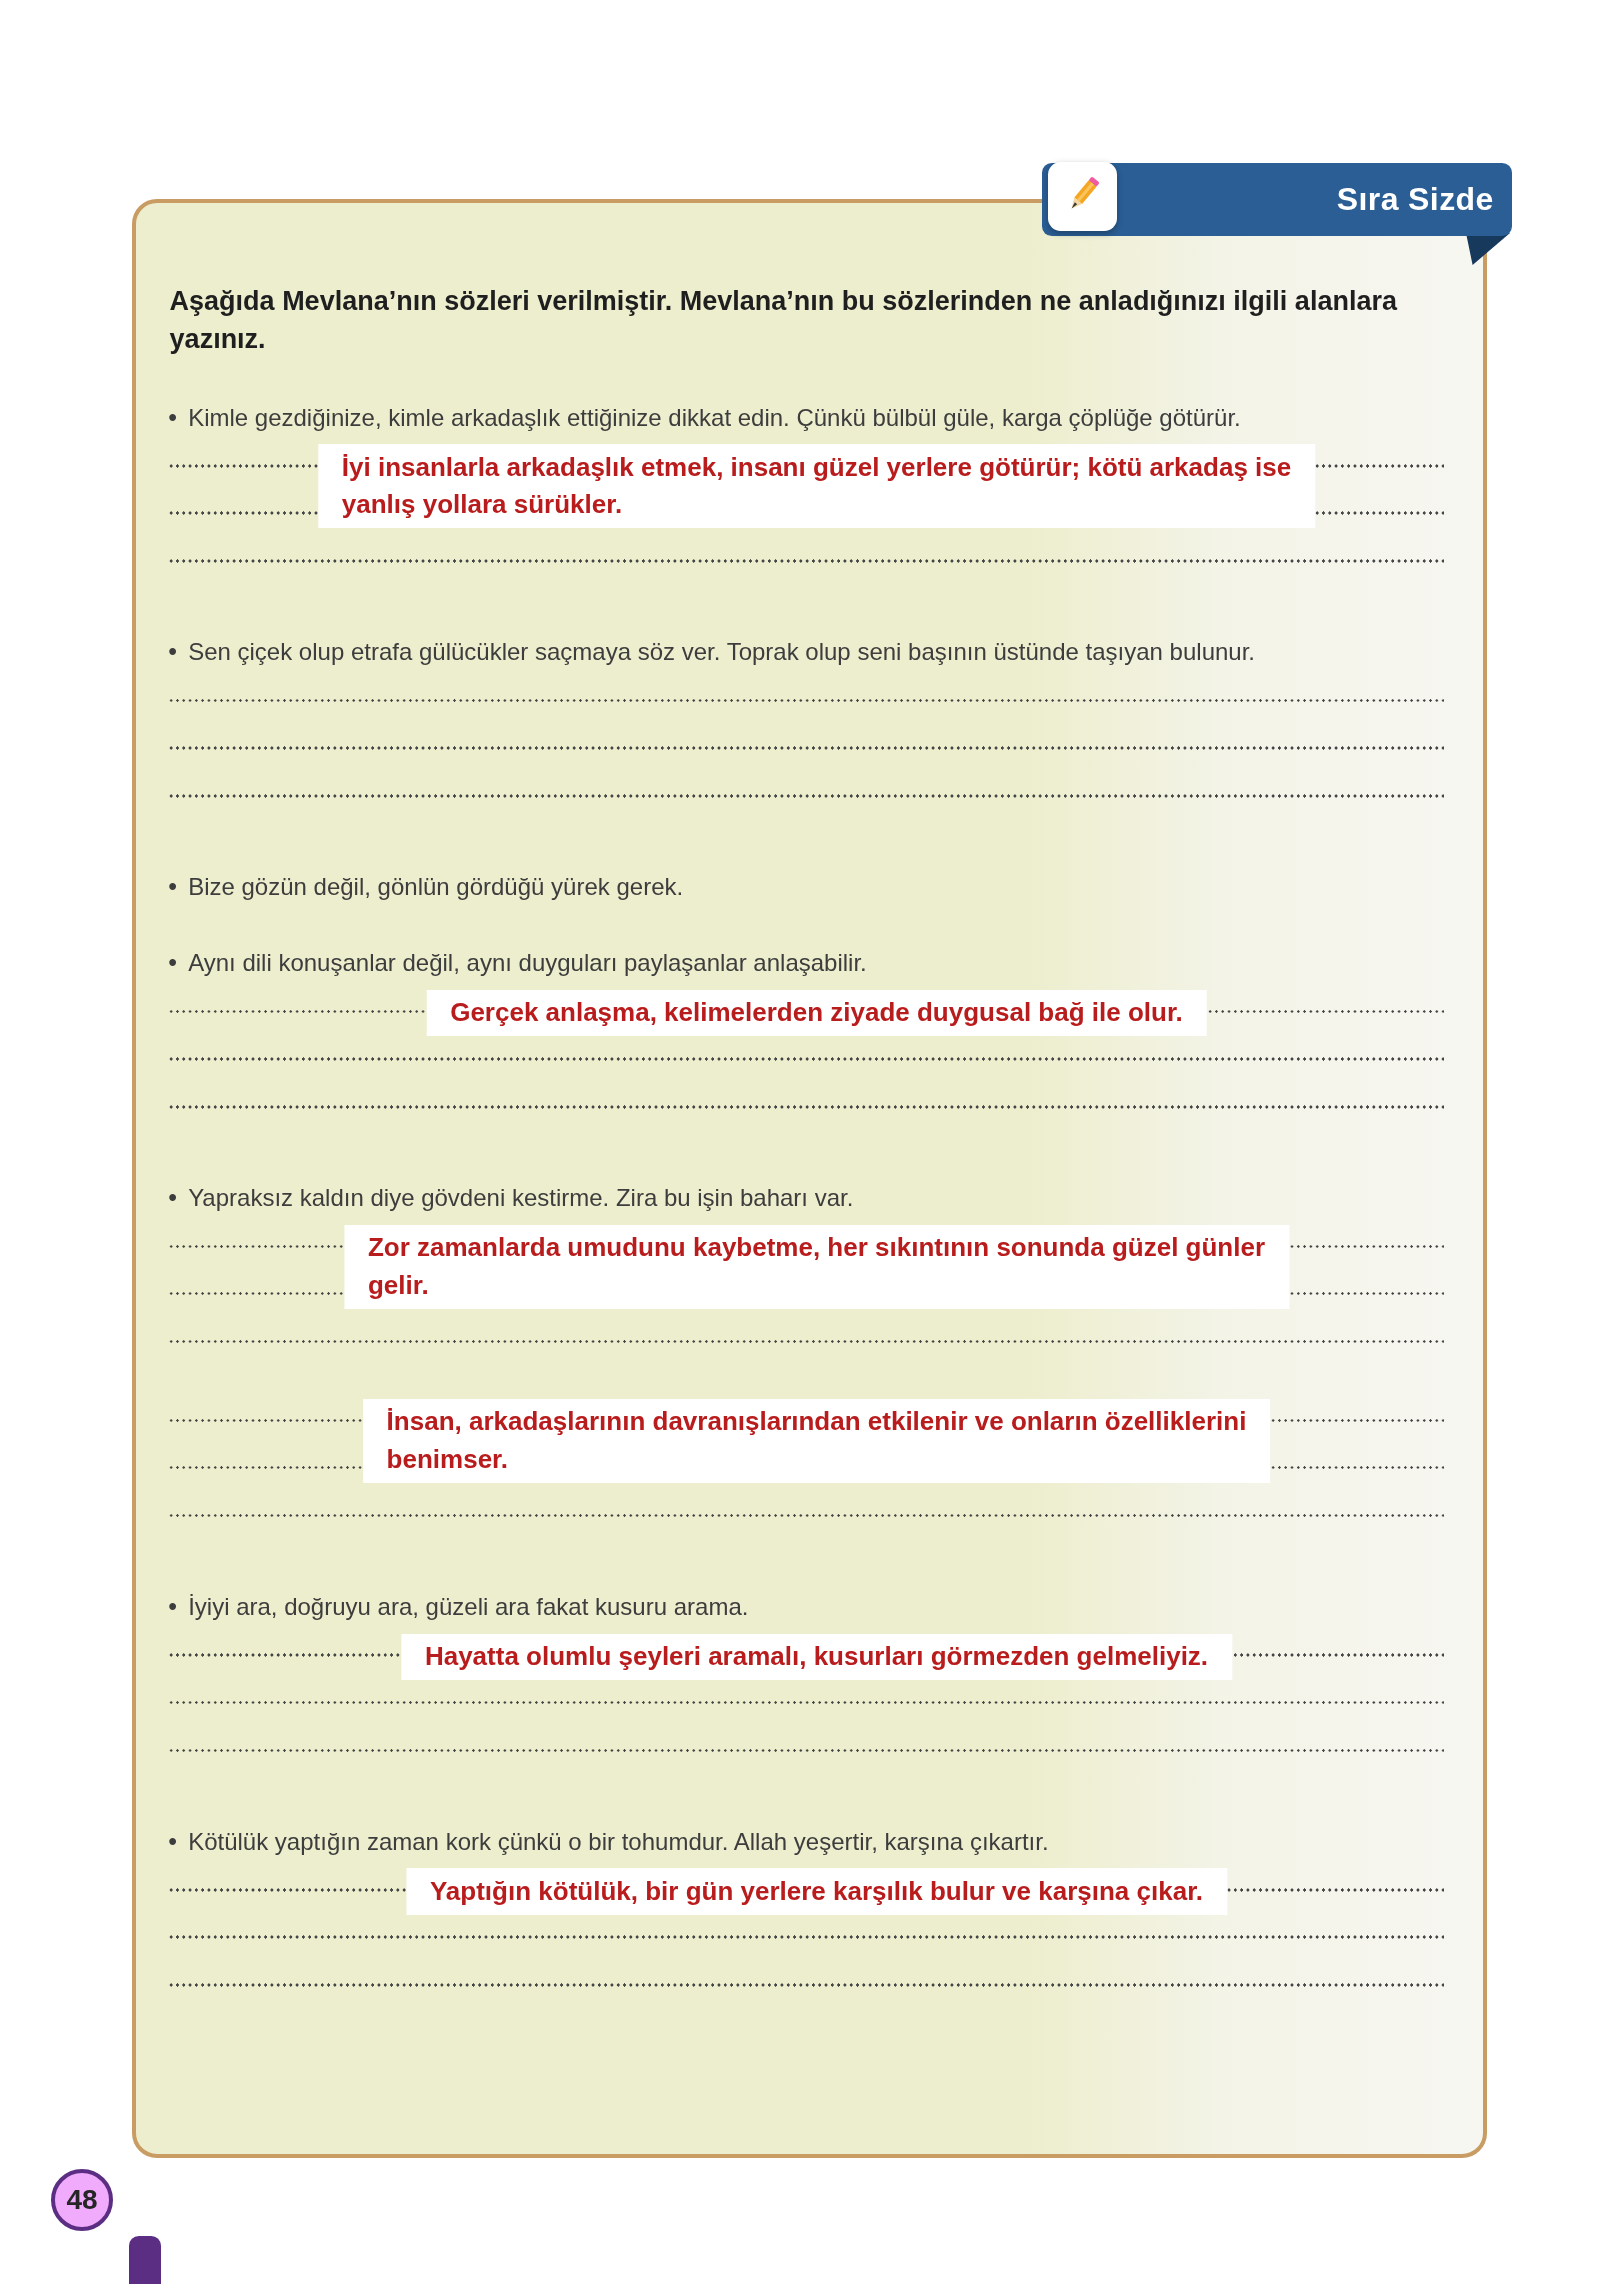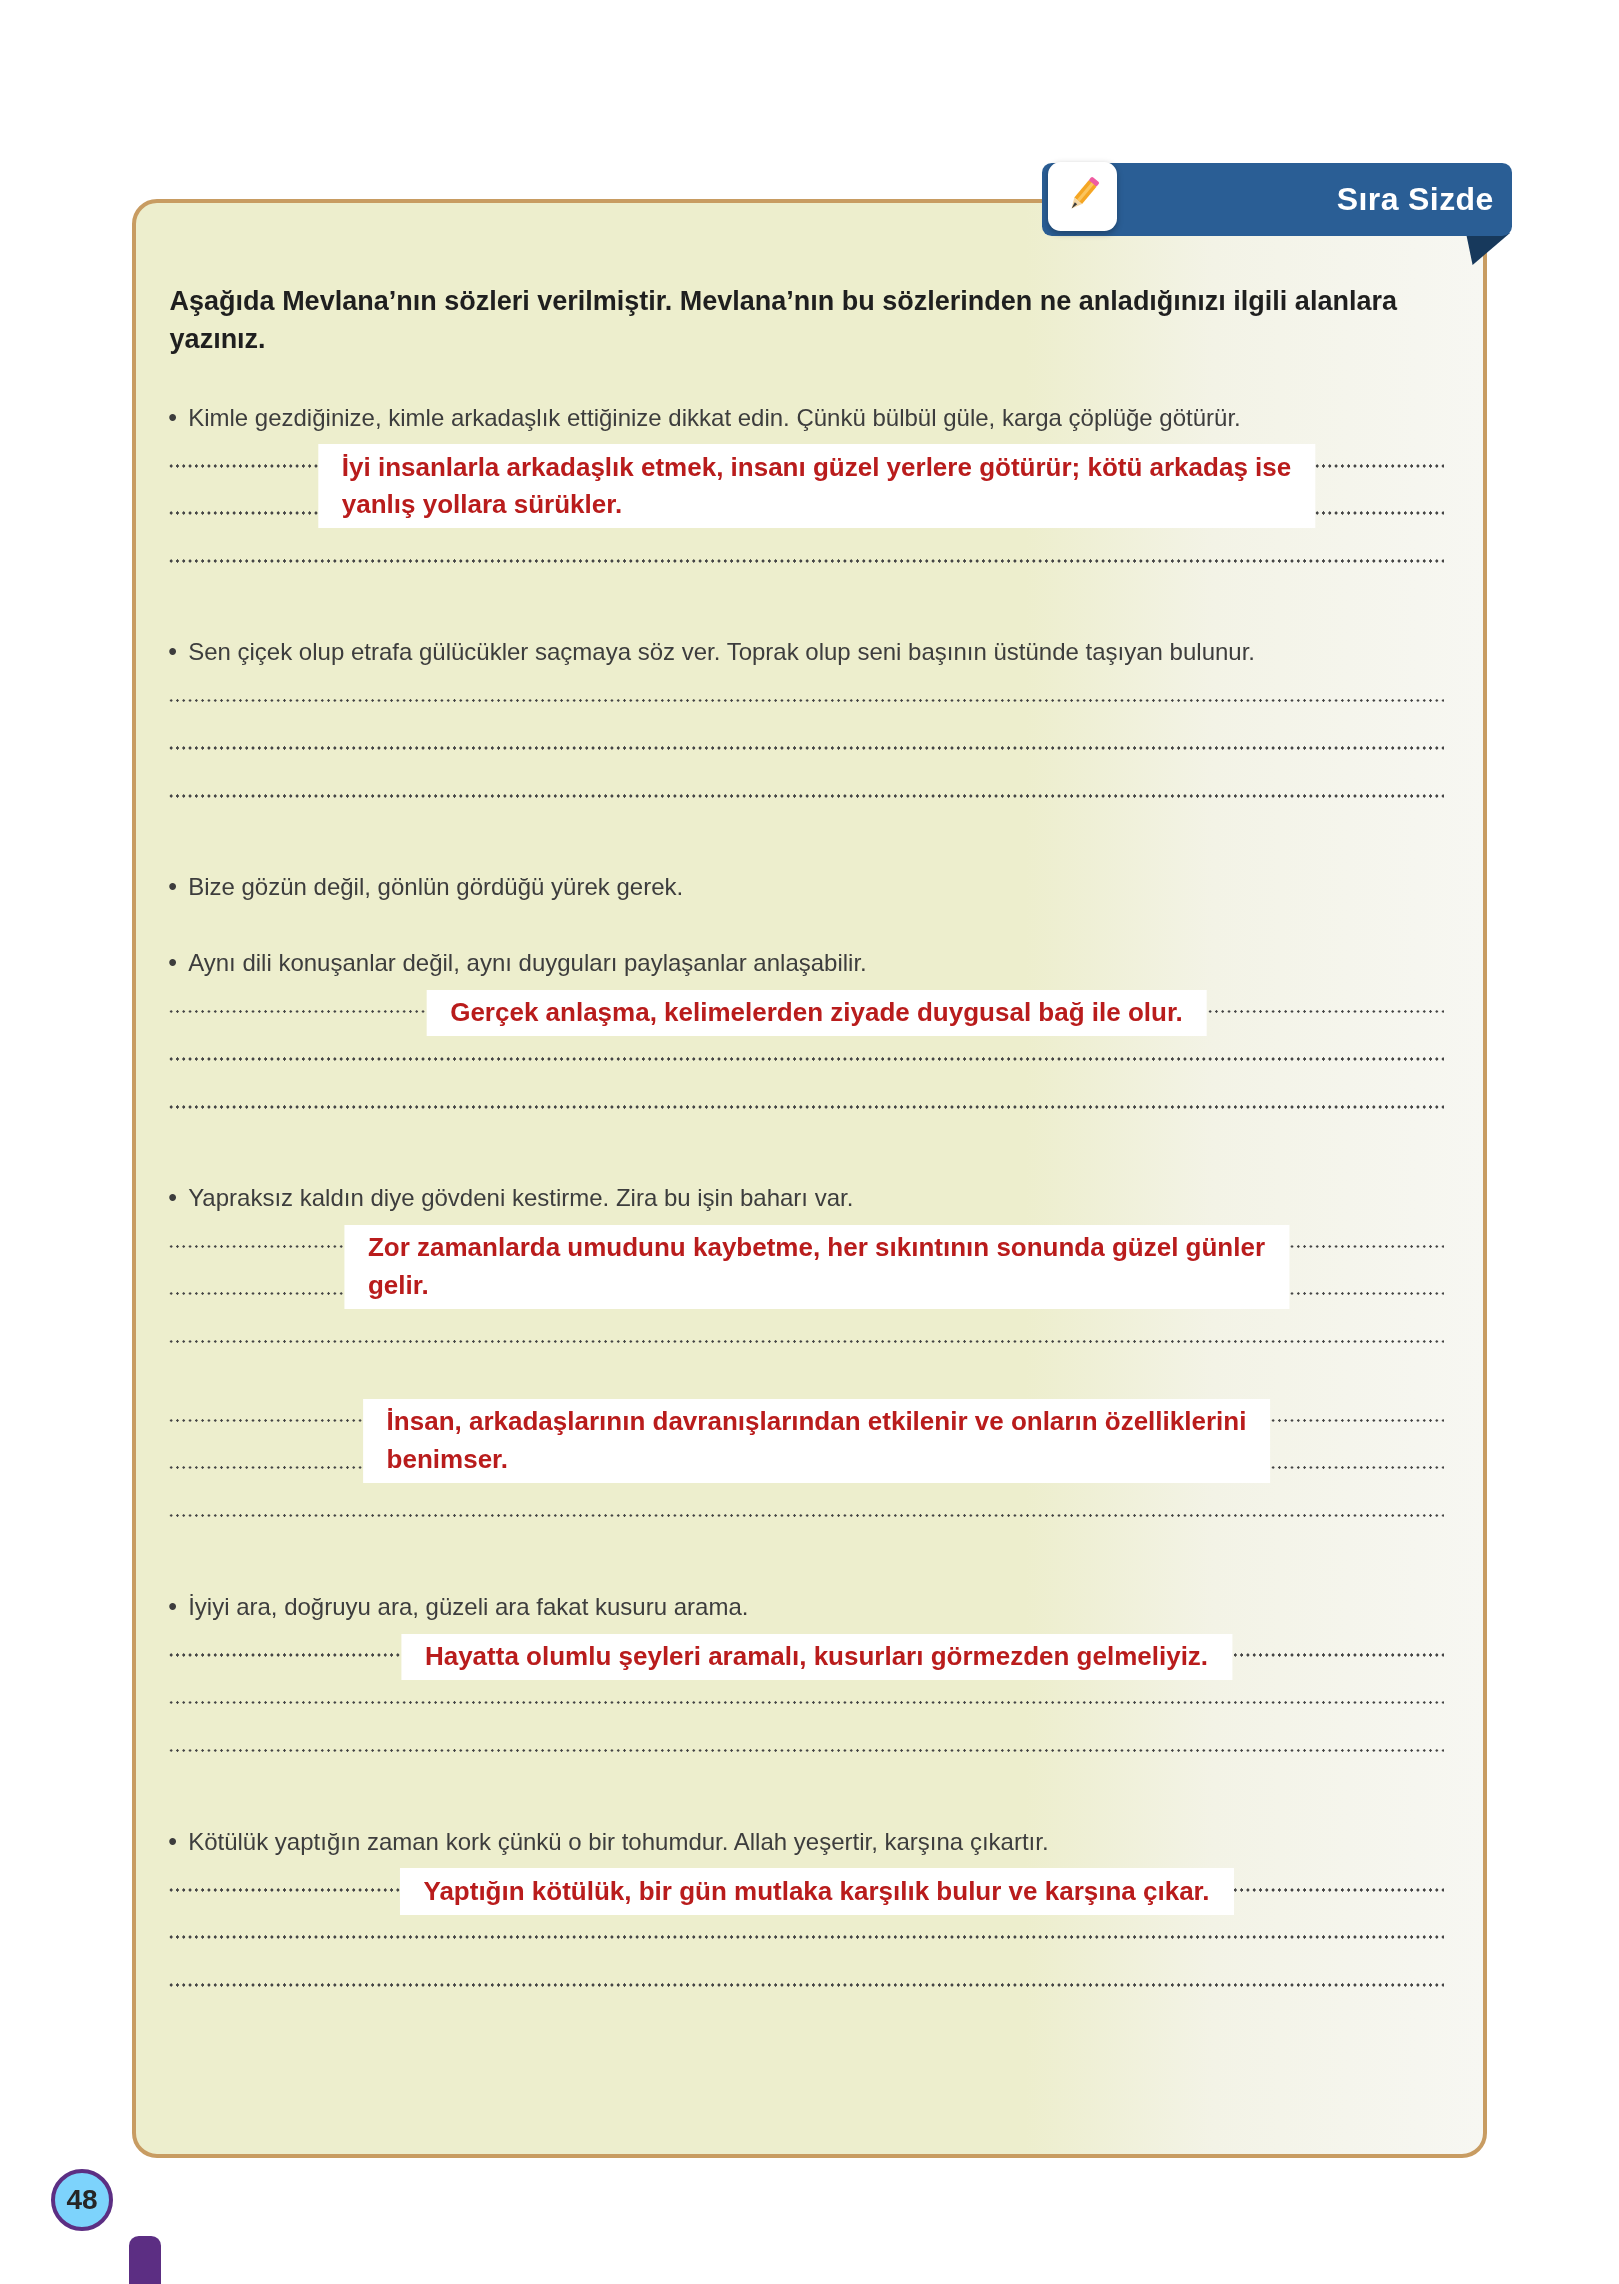--- a/index.html
+++ b/index.html
@@ -141,21 +141,21 @@
 
   
   .page-badge {
     position: absolute;
     left: 51px;
     top: 2169px;
     width: 62px;
     height: 62px;
     box-sizing: border-box;
     border-radius: 50%;
-    background: #7dd3fc;
+    background: #f0abfc;
     border: 4.9px solid #5c2e83;
     display: flex;
     align-items: center;
     justify-content: center;
     font-weight: bold;
     font-size: 28px;
     color: #262626;
     z-index: 4;
   }
   .side-tab {
@@ -260,21 +260,21 @@
       <div class="answer">Hayatta olumlu şeyleri aramalı, kusurları görmezden gelmeliyiz.</div>
     </div>
   </div>
 
   <div class="item">
     <div class="quote">Kötülük yaptığın zaman kork çünkü o bir tohumdur. Allah yeşertir, karşına çıkartır.</div>
     <div class="answer-area">
       <div class="dotline"></div>
       <div class="dotline"></div>
       <div class="dotline"></div>
-      <div class="answer">Yaptığın kötülük, bir gün mutlaka karşılık bulur ve karşına çıkar.</div>
+      <div class="answer">Yaptığın kötülük, bir gün yerlere karşılık bulur ve karşına çıkar.</div>
     </div>
   </div>
 
 </div>
 
 <div class="page-badge">48</div>
 <div class="side-tab"></div>
 
 
 </body></html>

